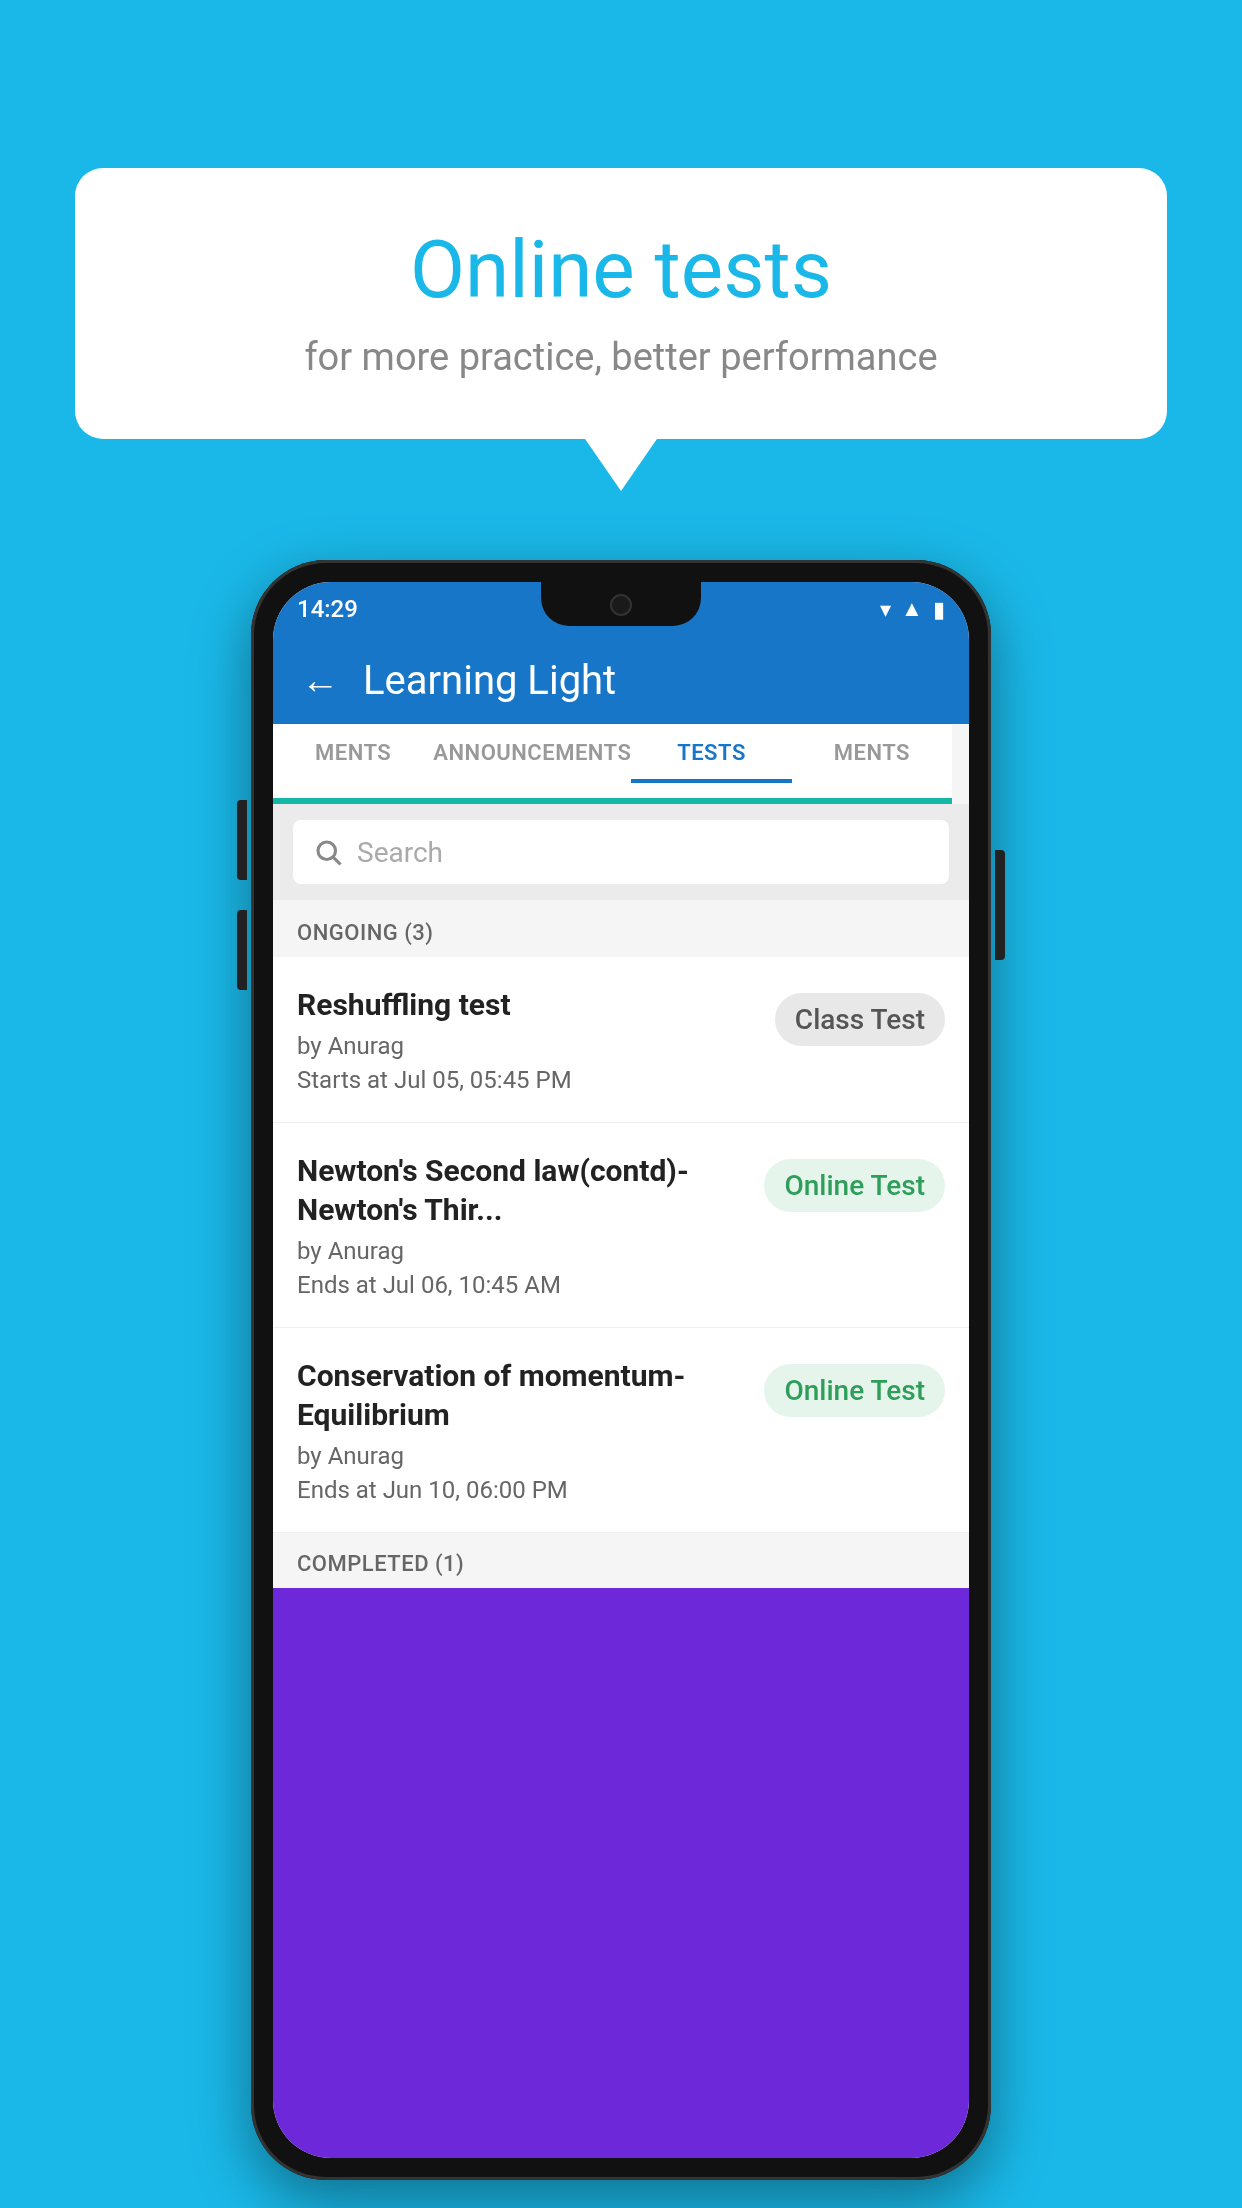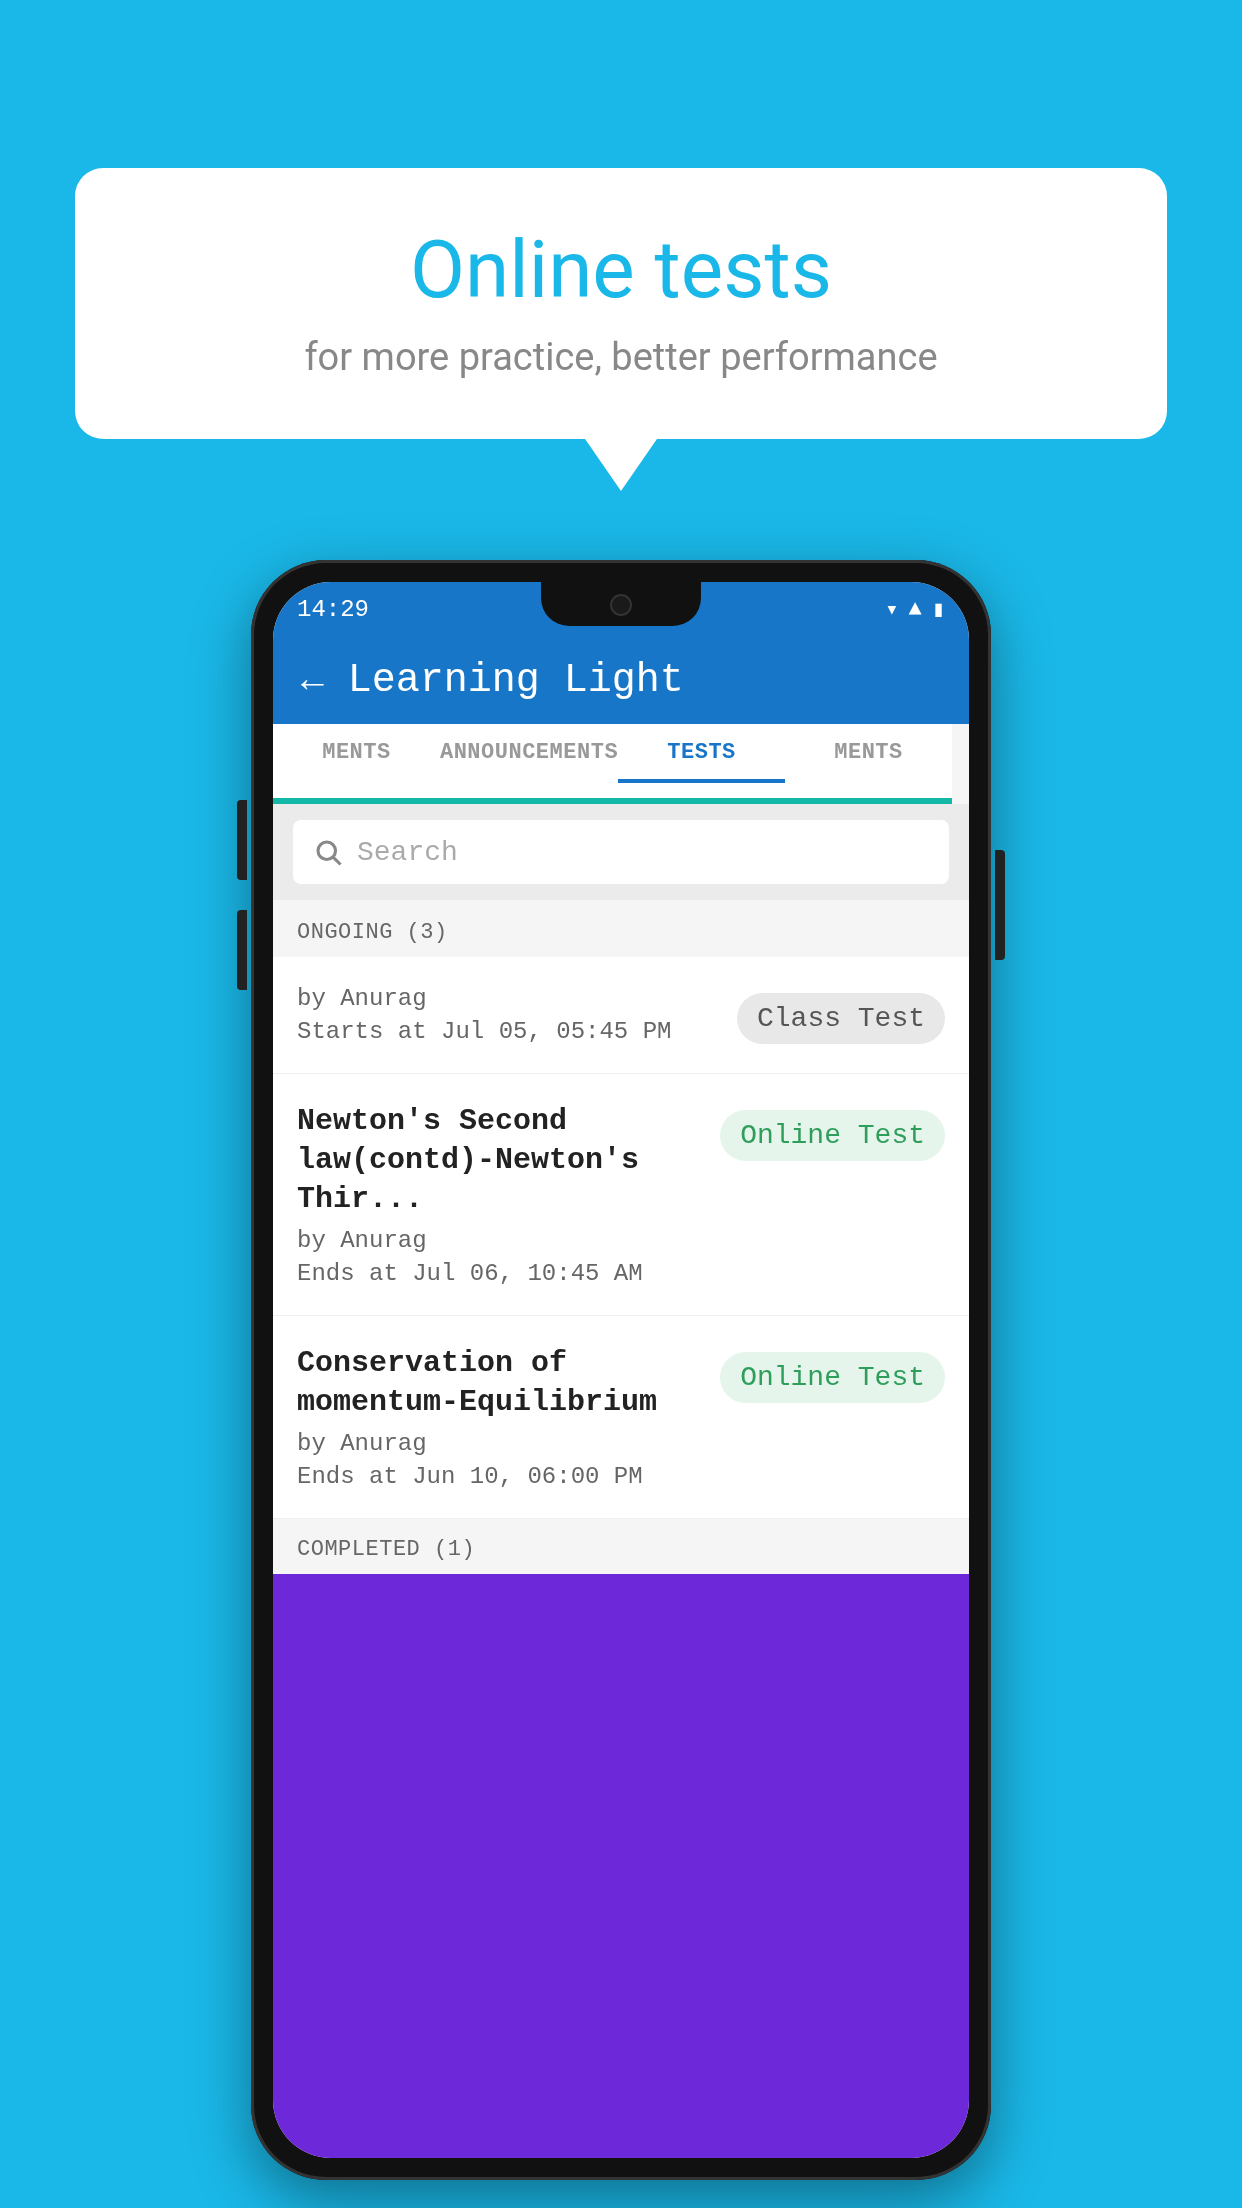--- a/index.html
+++ b/index.html
@@ -58,21 +58,20 @@
     }
 
     
     .phone-shell {
       width: 100%;
       height: 100%;
       background: #111;
       border-radius: 75px;
       position: relative;
       box-shadow: 0 20px 60px rgba(0,0,0,0.4), inset 0 0 0 3px #333;
-      font-family: Liberation Mono, monospace;
     }
 
     
     .side-btn-left-vol {
       position: absolute;
       left: -14px;
       top: 240px;
       width: 10px;
       height: 80px;
       background: #222;
@@ -373,20 +372,21 @@
           <span class="search-text">Search</span>
         </div>
       </div>
 
       <div class="tests-list">
 
         <div class="section-header">ONGOING (3)</div>
 
         <div class="test-item">
           <div class="test-info">
+            <div class="test-title">Reshuffling test</div>
             <div class="test-author">by Anurag</div>
             <div class="test-date">Starts at  Jul 05, 05:45 PM</div>
           </div>
           <span class="test-badge badge-class">Class Test</span>
         </div>
 
         <div class="test-item">
           <div class="test-info">
             <div class="test-title">Newton's Second law(contd)-Newton's Thir...</div>
             <div class="test-author">by Anurag</div>

